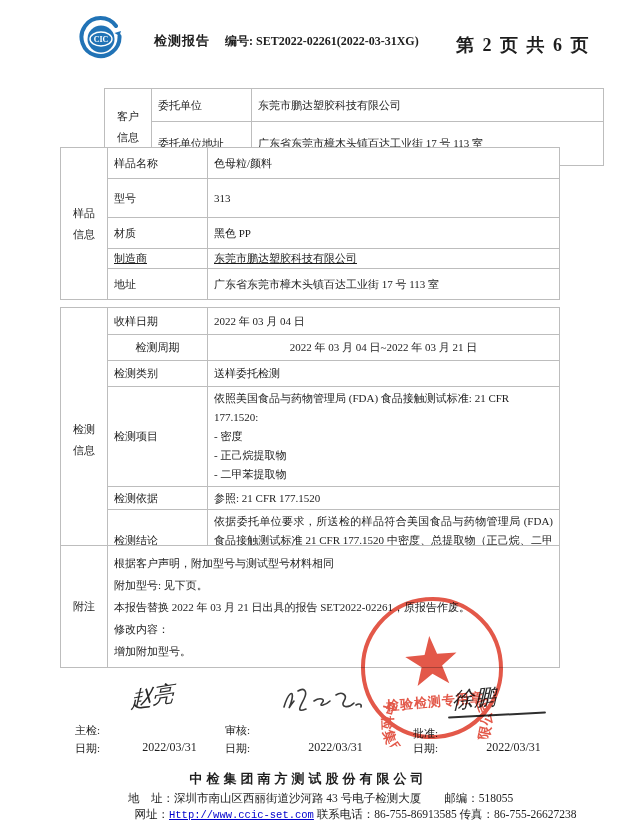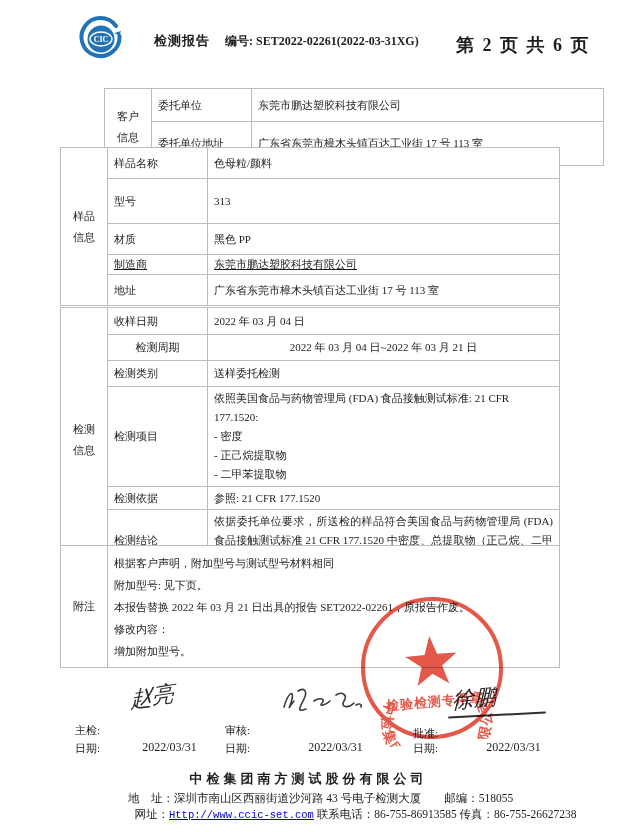--- a/index.html
+++ b/index.html
@@ -77,21 +77,21 @@
       <col style="width:100px">
       <col style="width:352px">
     </colgroup>
   <tbody>
       <tr style="height:31px;">
     <td rowspan="5" class="sec-label">样品
 信息</td>
     <td class="field">样品名称</td>
     <td class="value">色母粒/颜料</td>
   </tr>
-  <tr style="height:45px;padding-left:29px;">
+  <tr style="height:39px;padding-left:29px;">
     <td class="field">型号</td>
     <td class="value">313</td>
   </tr>
   <tr style="height:31px;">
     <td class="field">材质</td>
     <td class="value">黑色 PP</td>
   </tr>
   <tr style="height:17px;text-decoration:underline;">
     <td class="field">制造商</td>
     <td class="value">东莞市鹏达塑胶科技有限公司</td>

